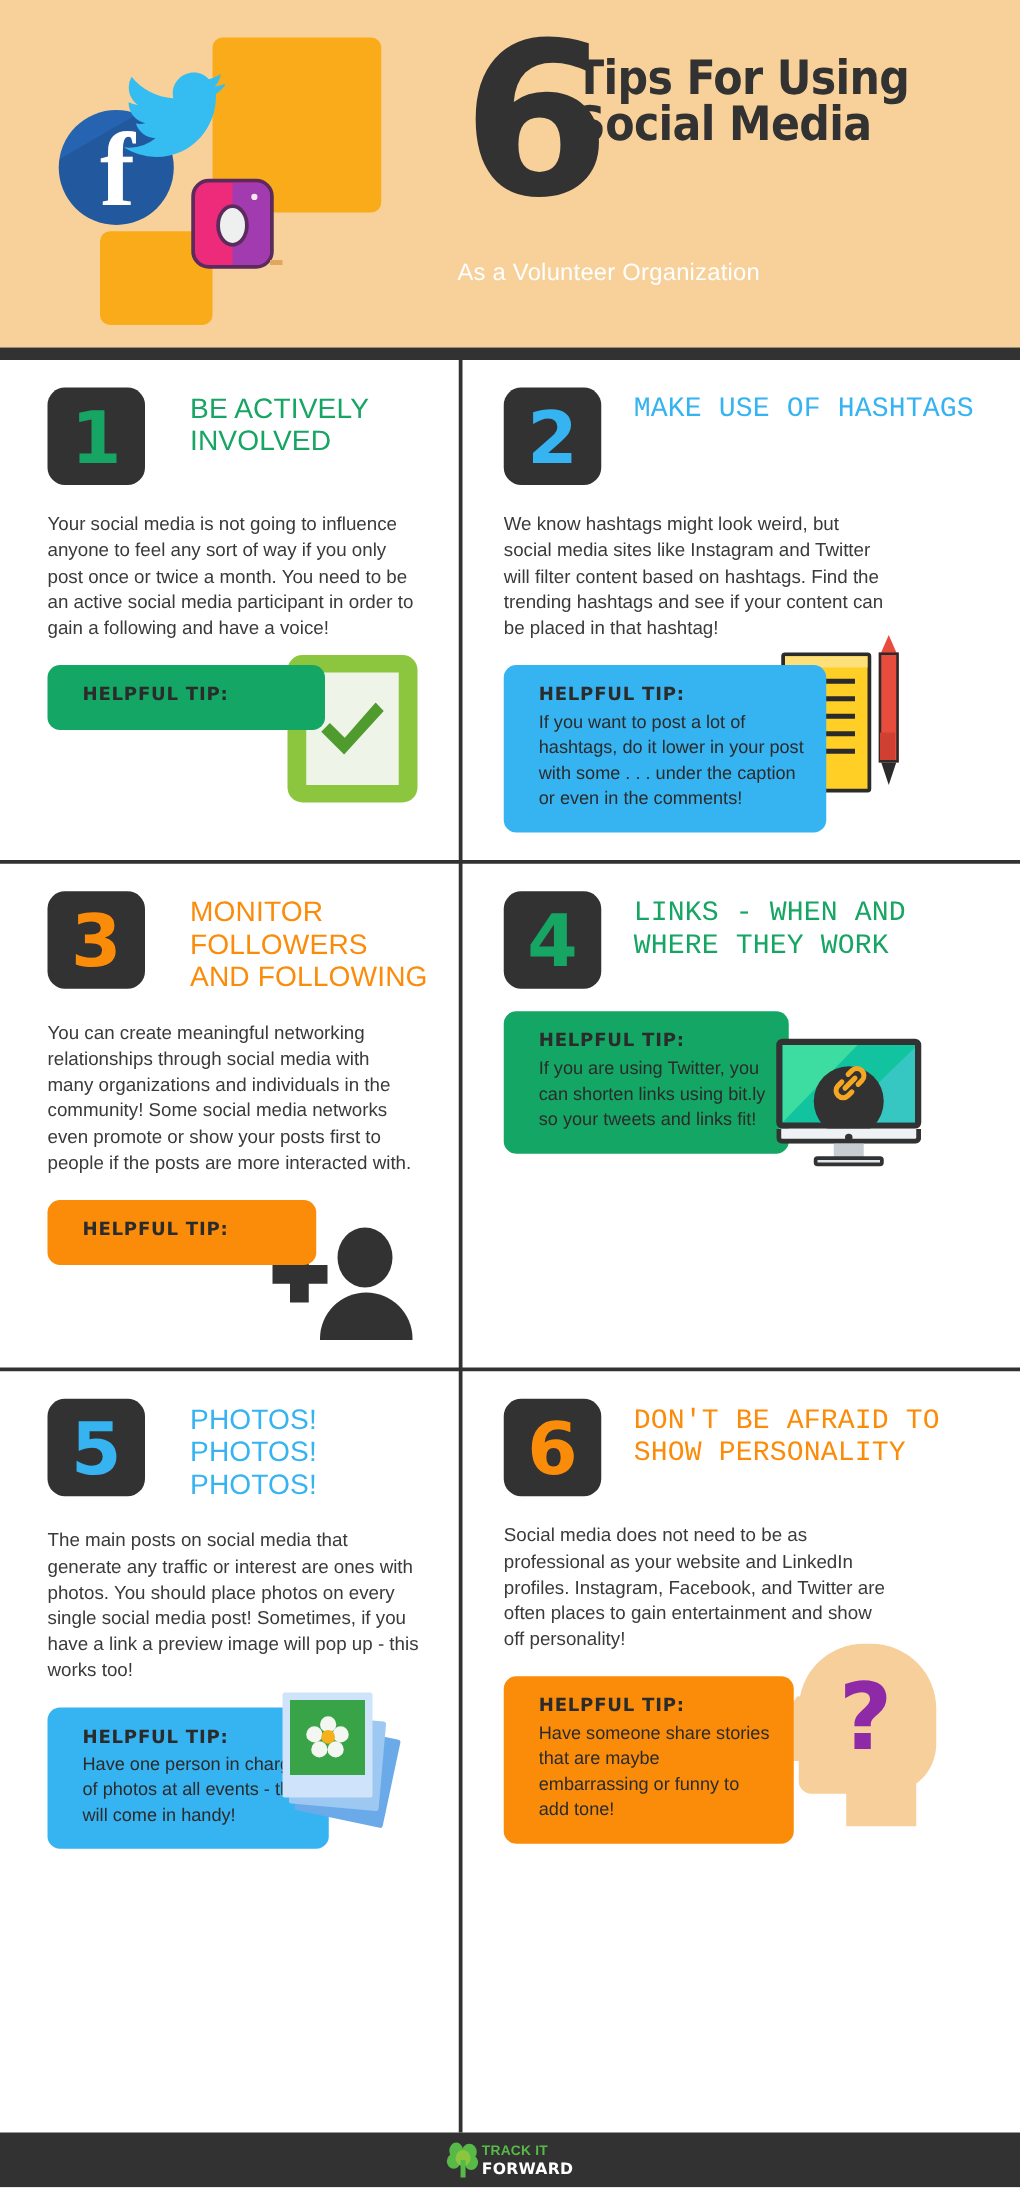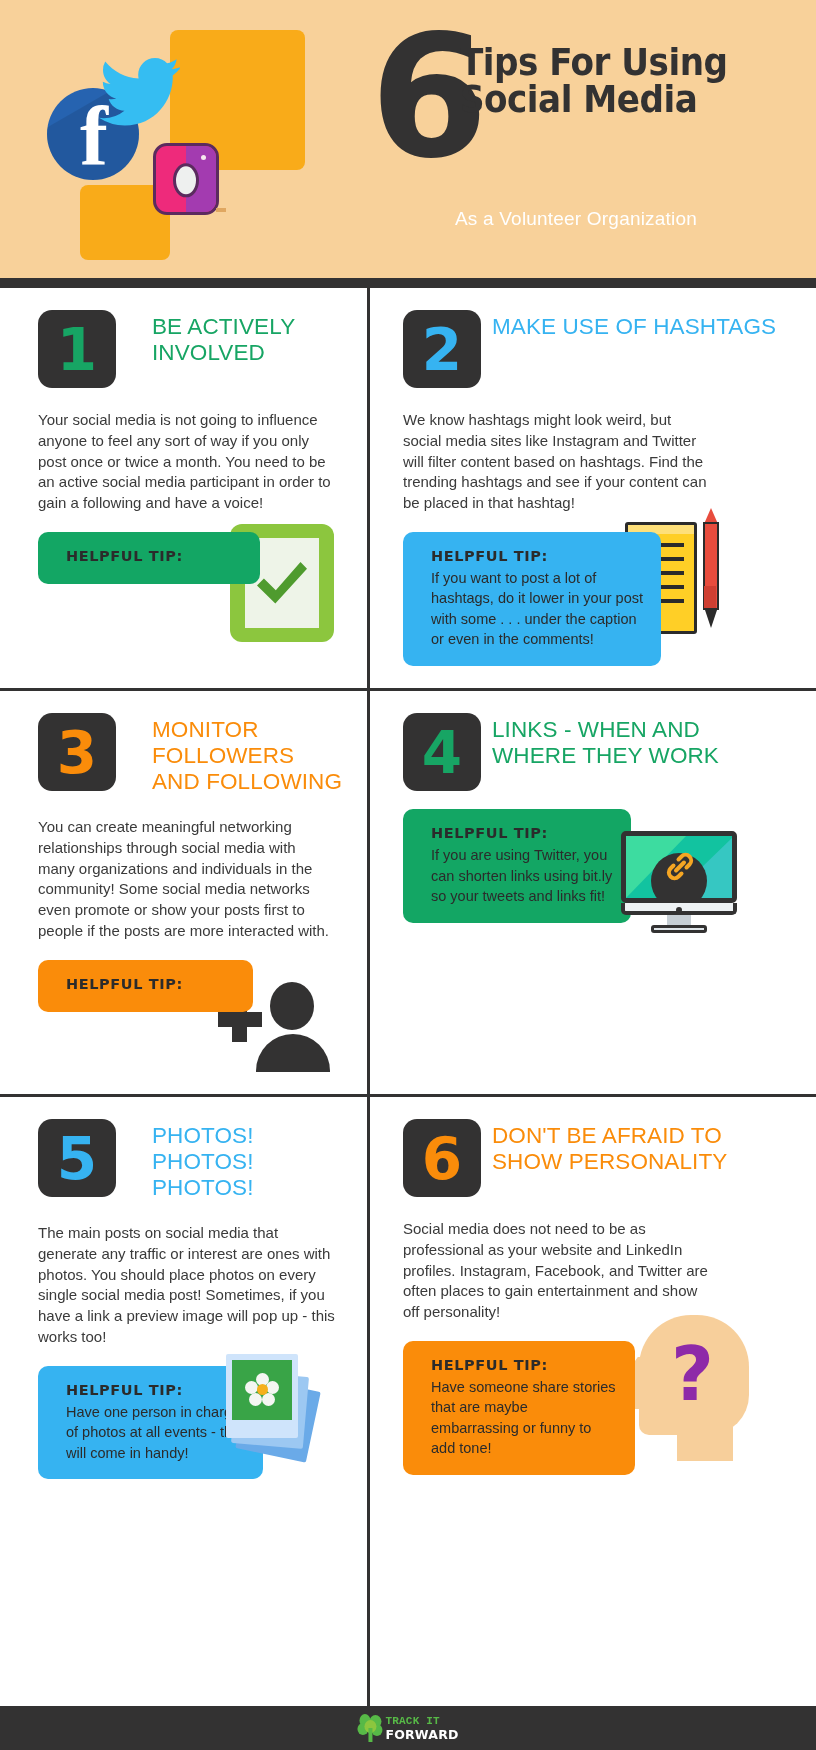--- a/index.html
+++ b/index.html
@@ -117,21 +117,20 @@
     font-weight: bold;
     font-size: 38px;
     line-height: 37px;
     color: #333232;
     letter-spacing: -0.5px;
   }
   .hdr-sub {
     position: absolute;
     left: 366px; top: 208px;
     width: 420px;
-    text-align: center;
     font-size: 19px;
     color: #ffffff;
     letter-spacing: 0.2px;
   }
 
   .hdr-rule {
     position: absolute;
     left: 0; top: 278px;
     width: 816px; height: 10px;
     background: #333232;
@@ -176,21 +175,21 @@
     line-height: 80px;
   }
   .tip-head {
     margin-left: 36px;
     padding-top: 4px;
     font-size: 22.5px;
     line-height: 26px;
     letter-spacing: 0.1px;
     font-weight: normal;
   }
-  .cell.c2 .tip-head { margin-left: 11px; }
+  .cell.c2 .tip-head { margin-left: 26px; font-family: Liberation Mono, monospace; }
 
   .body-text {
     margin-top: 22px;
     font-size: 15px;
     line-height: 20.8px;
     color: #3a3a3a;
   }
   .cell.c1 .body-text { max-width: 298px; }
   .cell.c2 .body-text { max-width: 310px; }
 
@@ -339,21 +338,21 @@
   }
   .logo .tree { position: relative; width: 26px; height: 28px; margin-right: 2px; }
   .logo .tree .leaf { position: absolute; border-radius: 50%; background: #57b947; }
   .logo .tree .l1 { left: 2px; top: 0; width: 11px; height: 13px; }
   .logo .tree .l2 { left: 12px; top: 1px; width: 12px; height: 13px; }
   .logo .tree .l3 { left: 0px; top: 9px; width: 11px; height: 12px; }
   .logo .tree .l4 { left: 14px; top: 10px; width: 11px; height: 12px; }
   .logo .tree .l5 { left: 7px; top: 6px; width: 12px; height: 13px; background: #8cc63e; }
   .logo .tree .trunk { position: absolute; left: 11px; top: 14px; width: 4px; height: 14px; background: #57b947; }
   .logo .wordmark { line-height: 13px; }
-  .logo .w1 { font-family: Liberation Mono, monospace; font-weight: bold; font-size: 11px; color: #57b947; letter-spacing: 0.2px; }
+  .logo .w1 { font-family: Liberation Sans, sans-serif; font-weight: bold; font-size: 11px; color: #57b947; letter-spacing: 0.2px; }
   .logo .w2 { font-family: "DejaVu Sans", sans-serif; font-weight: bold; font-size: 12.5px; color: #ffffff; letter-spacing: 0.2px; }
 </style>
 </head>
 <body>
 
 <div id="page">
 
   <div class="header">
     <div class="hdr-sq big"></div>
     <div class="hdr-sq small"></div>

